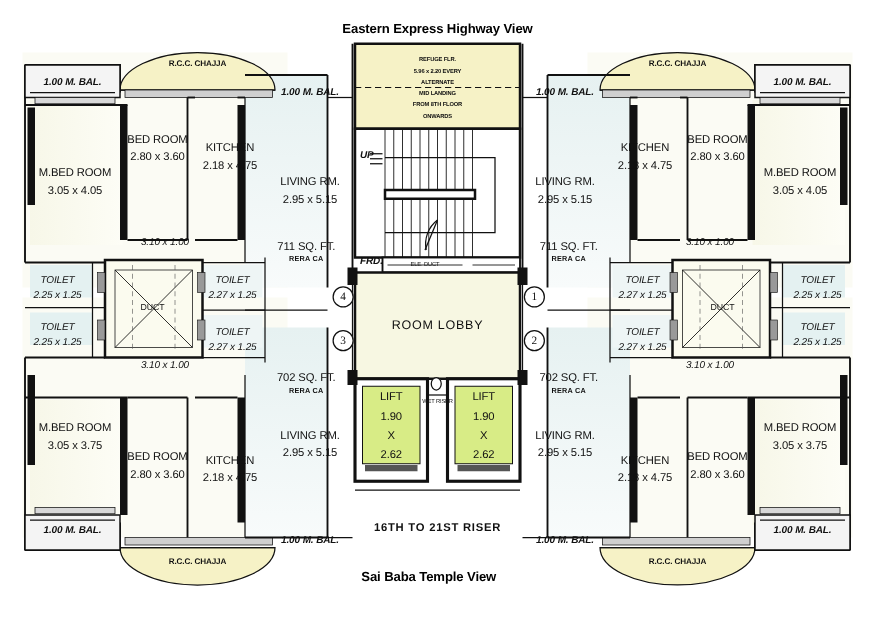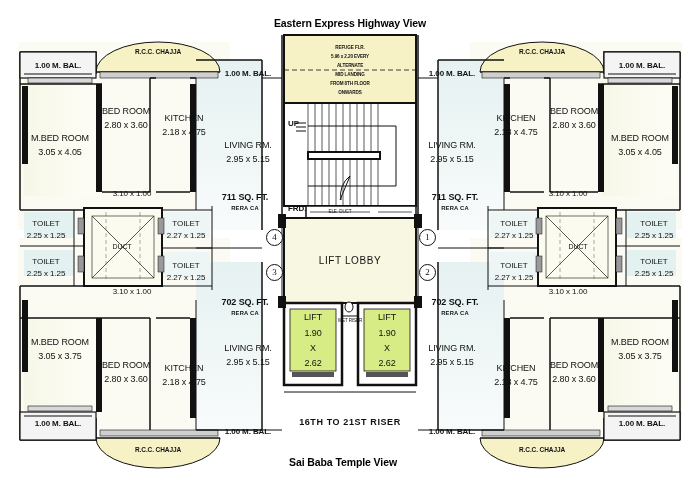--- a/index.html
+++ b/index.html
@@ -4,27 +4,27 @@
 <style>
   html,body{margin:0;padding:0;background:#ffffff;}
   body{width:700px;height:494px;position:relative;overflow:hidden;
        font-family:"Liberation Sans",sans-serif;color:#111;}
   #plan{position:absolute;left:0;top:0;width:700px;height:494px;}
   .lbl{position:absolute;text-align:center;line-height:1.12;
        white-space:nowrap;color:#111;letter-spacing:-0.1px;}
   .ctr{transform:translateX(-50%);}
   .t10{font-size:10px;}
   .t9{font-size:9px;}
-  .t8{font-size:8px;}
+  .t8{font-size:8px;font-style:italic;}
   .t7{font-size:7px;}
   .t65{font-size:6.5px;}
   .t5{font-size:4.6px;}
   .b{font-weight:bold;}
   .hdr{font-size:10.5px;font-weight:bold;color:#000;}
-  .area{font-size:9px;font-weight:bold;}
+  .area{font-size:9px;font-weight:normal;}
   .rera{font-size:5.8px;font-weight:bold;letter-spacing:0.2px;}
   .circ{position:absolute;width:15px;height:15px;border:1.2px solid #111;
         border-radius:50%;font-size:9px;line-height:14px;text-align:center;
         background:#fff;font-family:"Liberation Serif",serif;}
   .sp{letter-spacing:0.6px;}
 </style>
 </head>
 <body>
 
 <svg id="plan" viewBox="0 0 700 494">
@@ -300,21 +300,21 @@
 <div class="lbl ctr t5 b" style="left:350px;top:45px;">REFUGE FLR.</div>
 <div class="lbl ctr t5 b" style="left:350px;top:54px;">5.96 x 2.20 EVERY</div>
 <div class="lbl ctr t5 b" style="left:350px;top:63px;">ALTERNATE</div>
 <div class="lbl ctr t5 b" style="left:350px;top:72px;">MID LANDING</div>
 <div class="lbl ctr t5 b" style="left:350px;top:81px;">FROM 8TH FLOOR</div>
 <div class="lbl ctr t5 b" style="left:350px;top:90px;">ONWARDS</div>
 
 <div class="lbl t8 b" style="left:288px;top:120px;">UP</div>
 <div class="lbl t8 b" style="left:288px;top:205px;">FRD.</div>
 <div class="lbl ctr t5" style="left:340px;top:209px;">ELE. DUCT</div>
-<div class="lbl ctr t10 sp" style="left:350px;top:255px;">LIFT  LOBBY</div>
+<div class="lbl ctr t10 sp" style="left:350px;top:255px;">ROOM  LOBBY</div>
 <div class="lbl ctr t5" style="left:350px;top:318px;">WET RISER</div>
 
 <div class="lbl ctr t9" style="left:313px;top:312px;">LIFT</div>
 <div class="lbl ctr t9" style="left:313px;top:328px;">1.90</div>
 <div class="lbl ctr t9" style="left:313px;top:343px;">X</div>
 <div class="lbl ctr t9" style="left:313px;top:358px;">2.62</div>
 
 <div class="lbl ctr t9" style="left:387px;top:312px;">LIFT</div>
 <div class="lbl ctr t9" style="left:387px;top:328px;">1.90</div>
 <div class="lbl ctr t9" style="left:387px;top:343px;">X</div>

